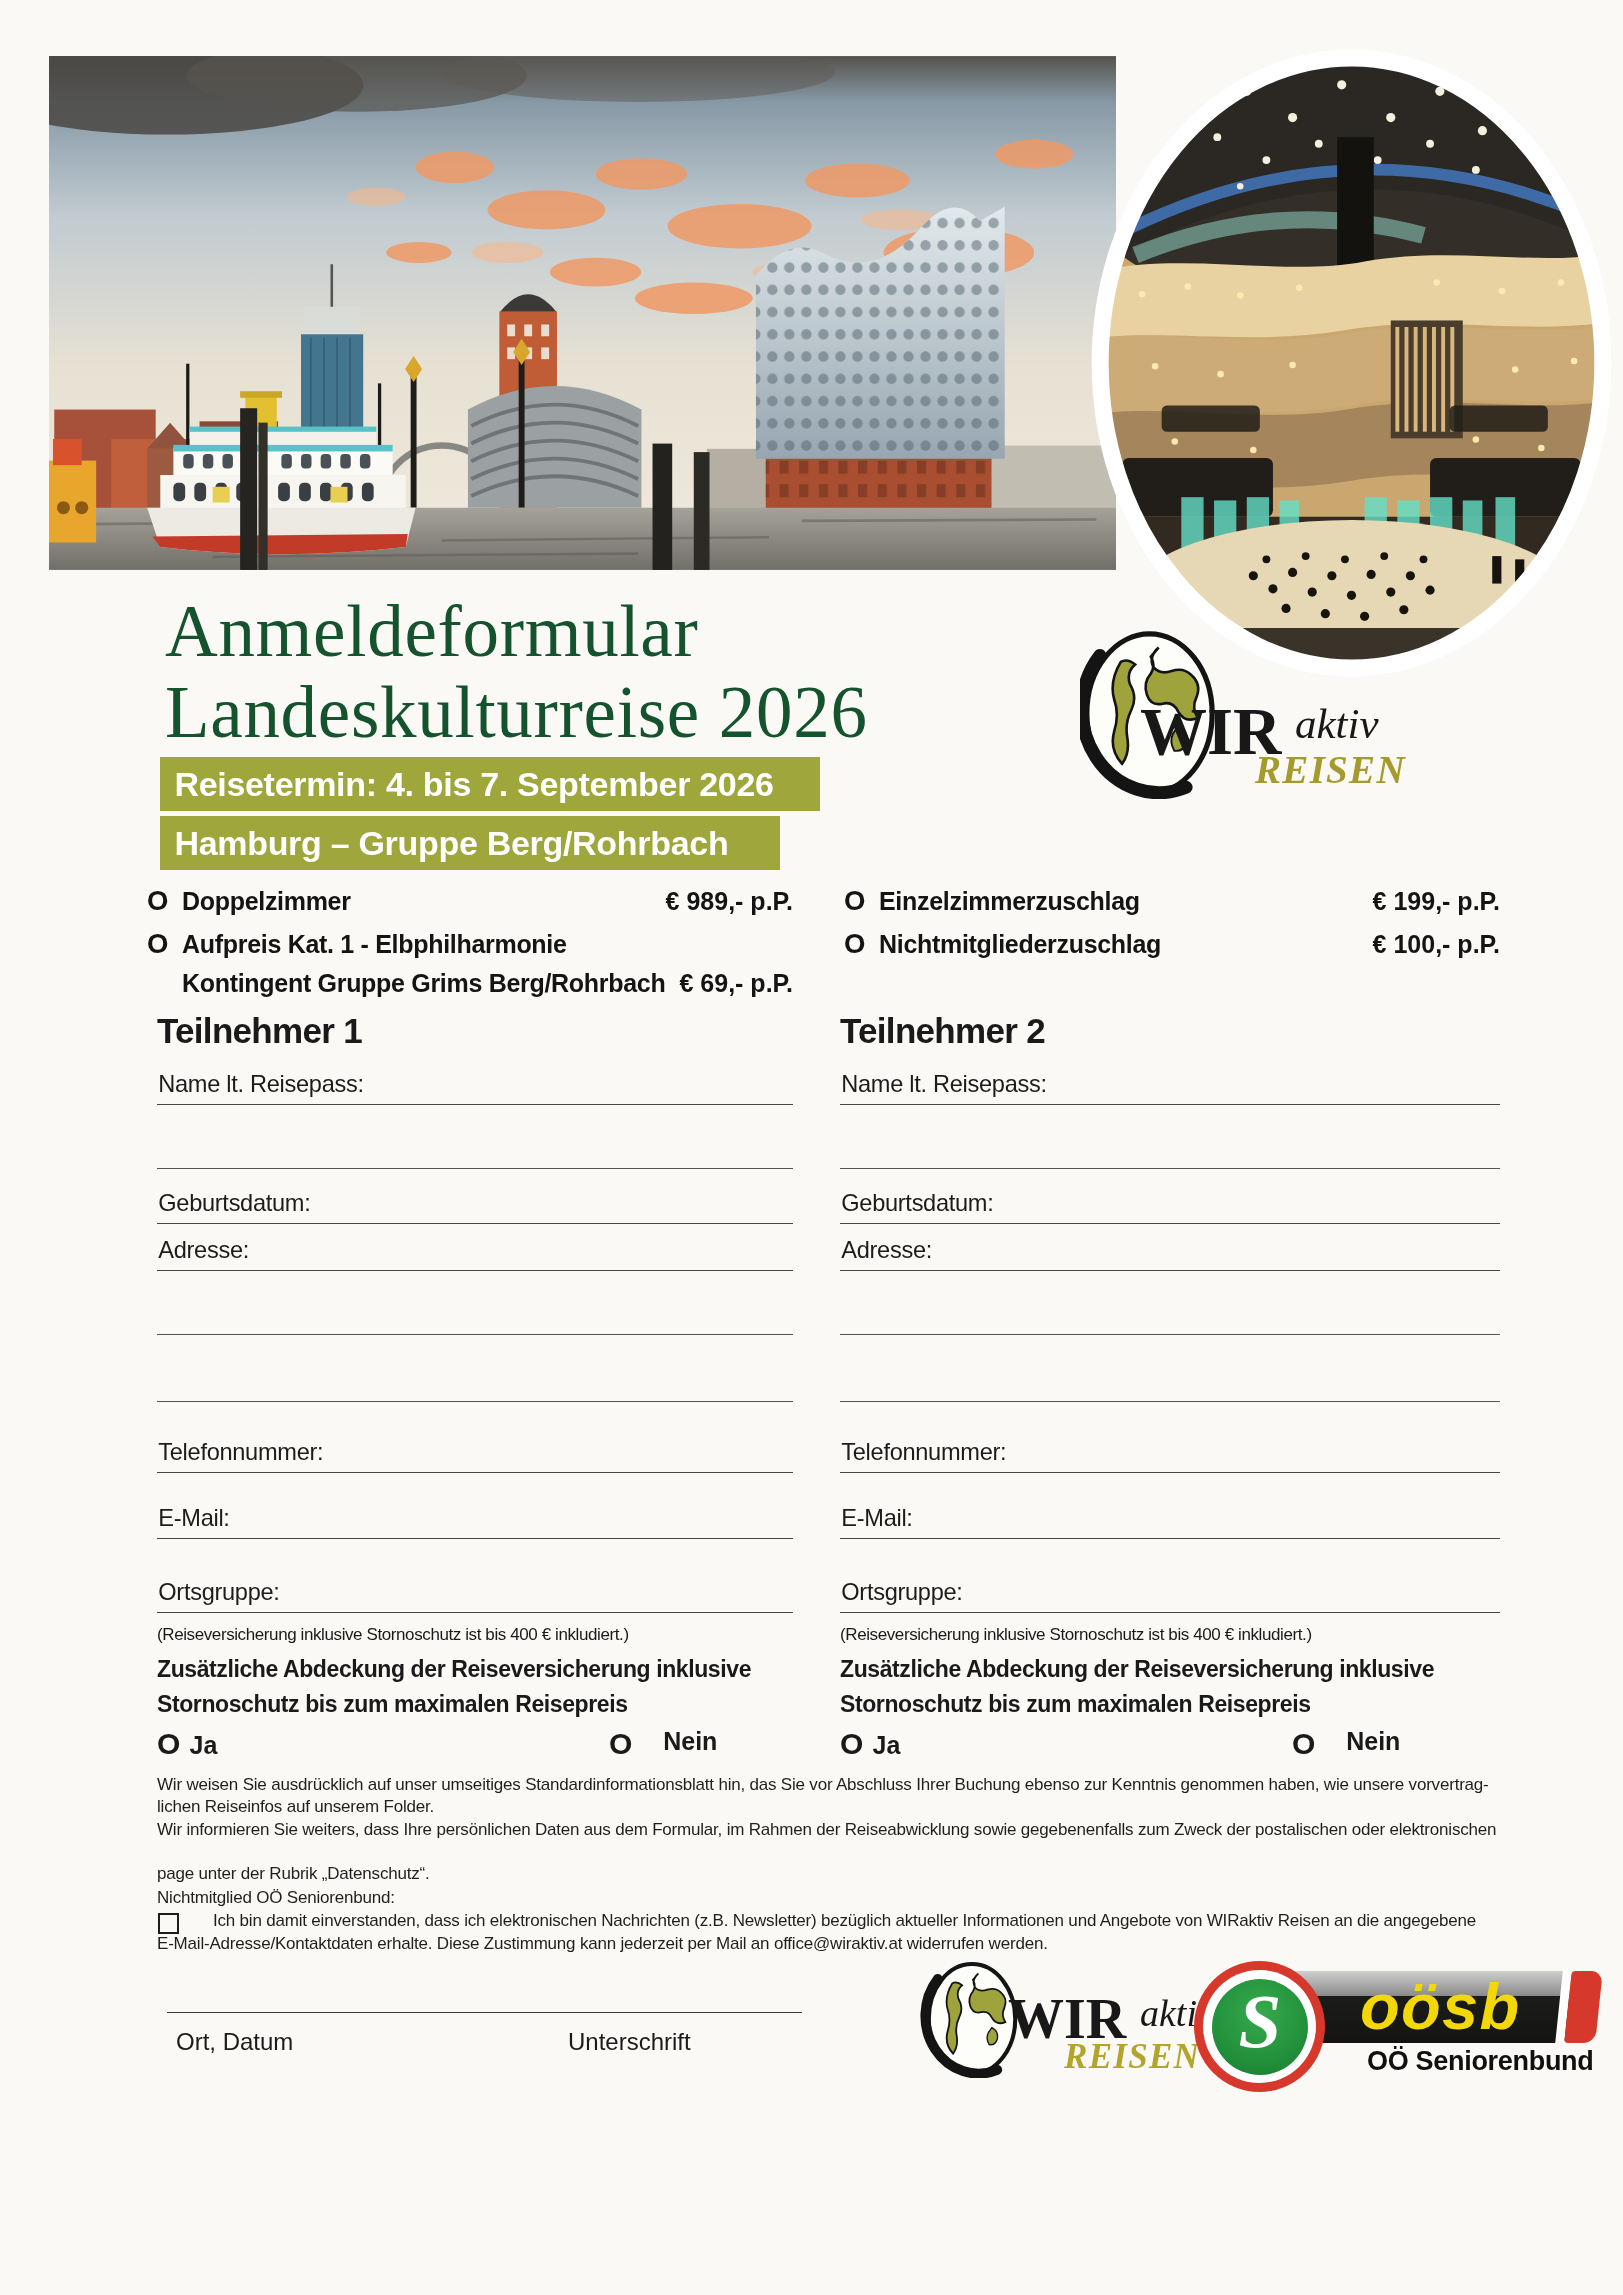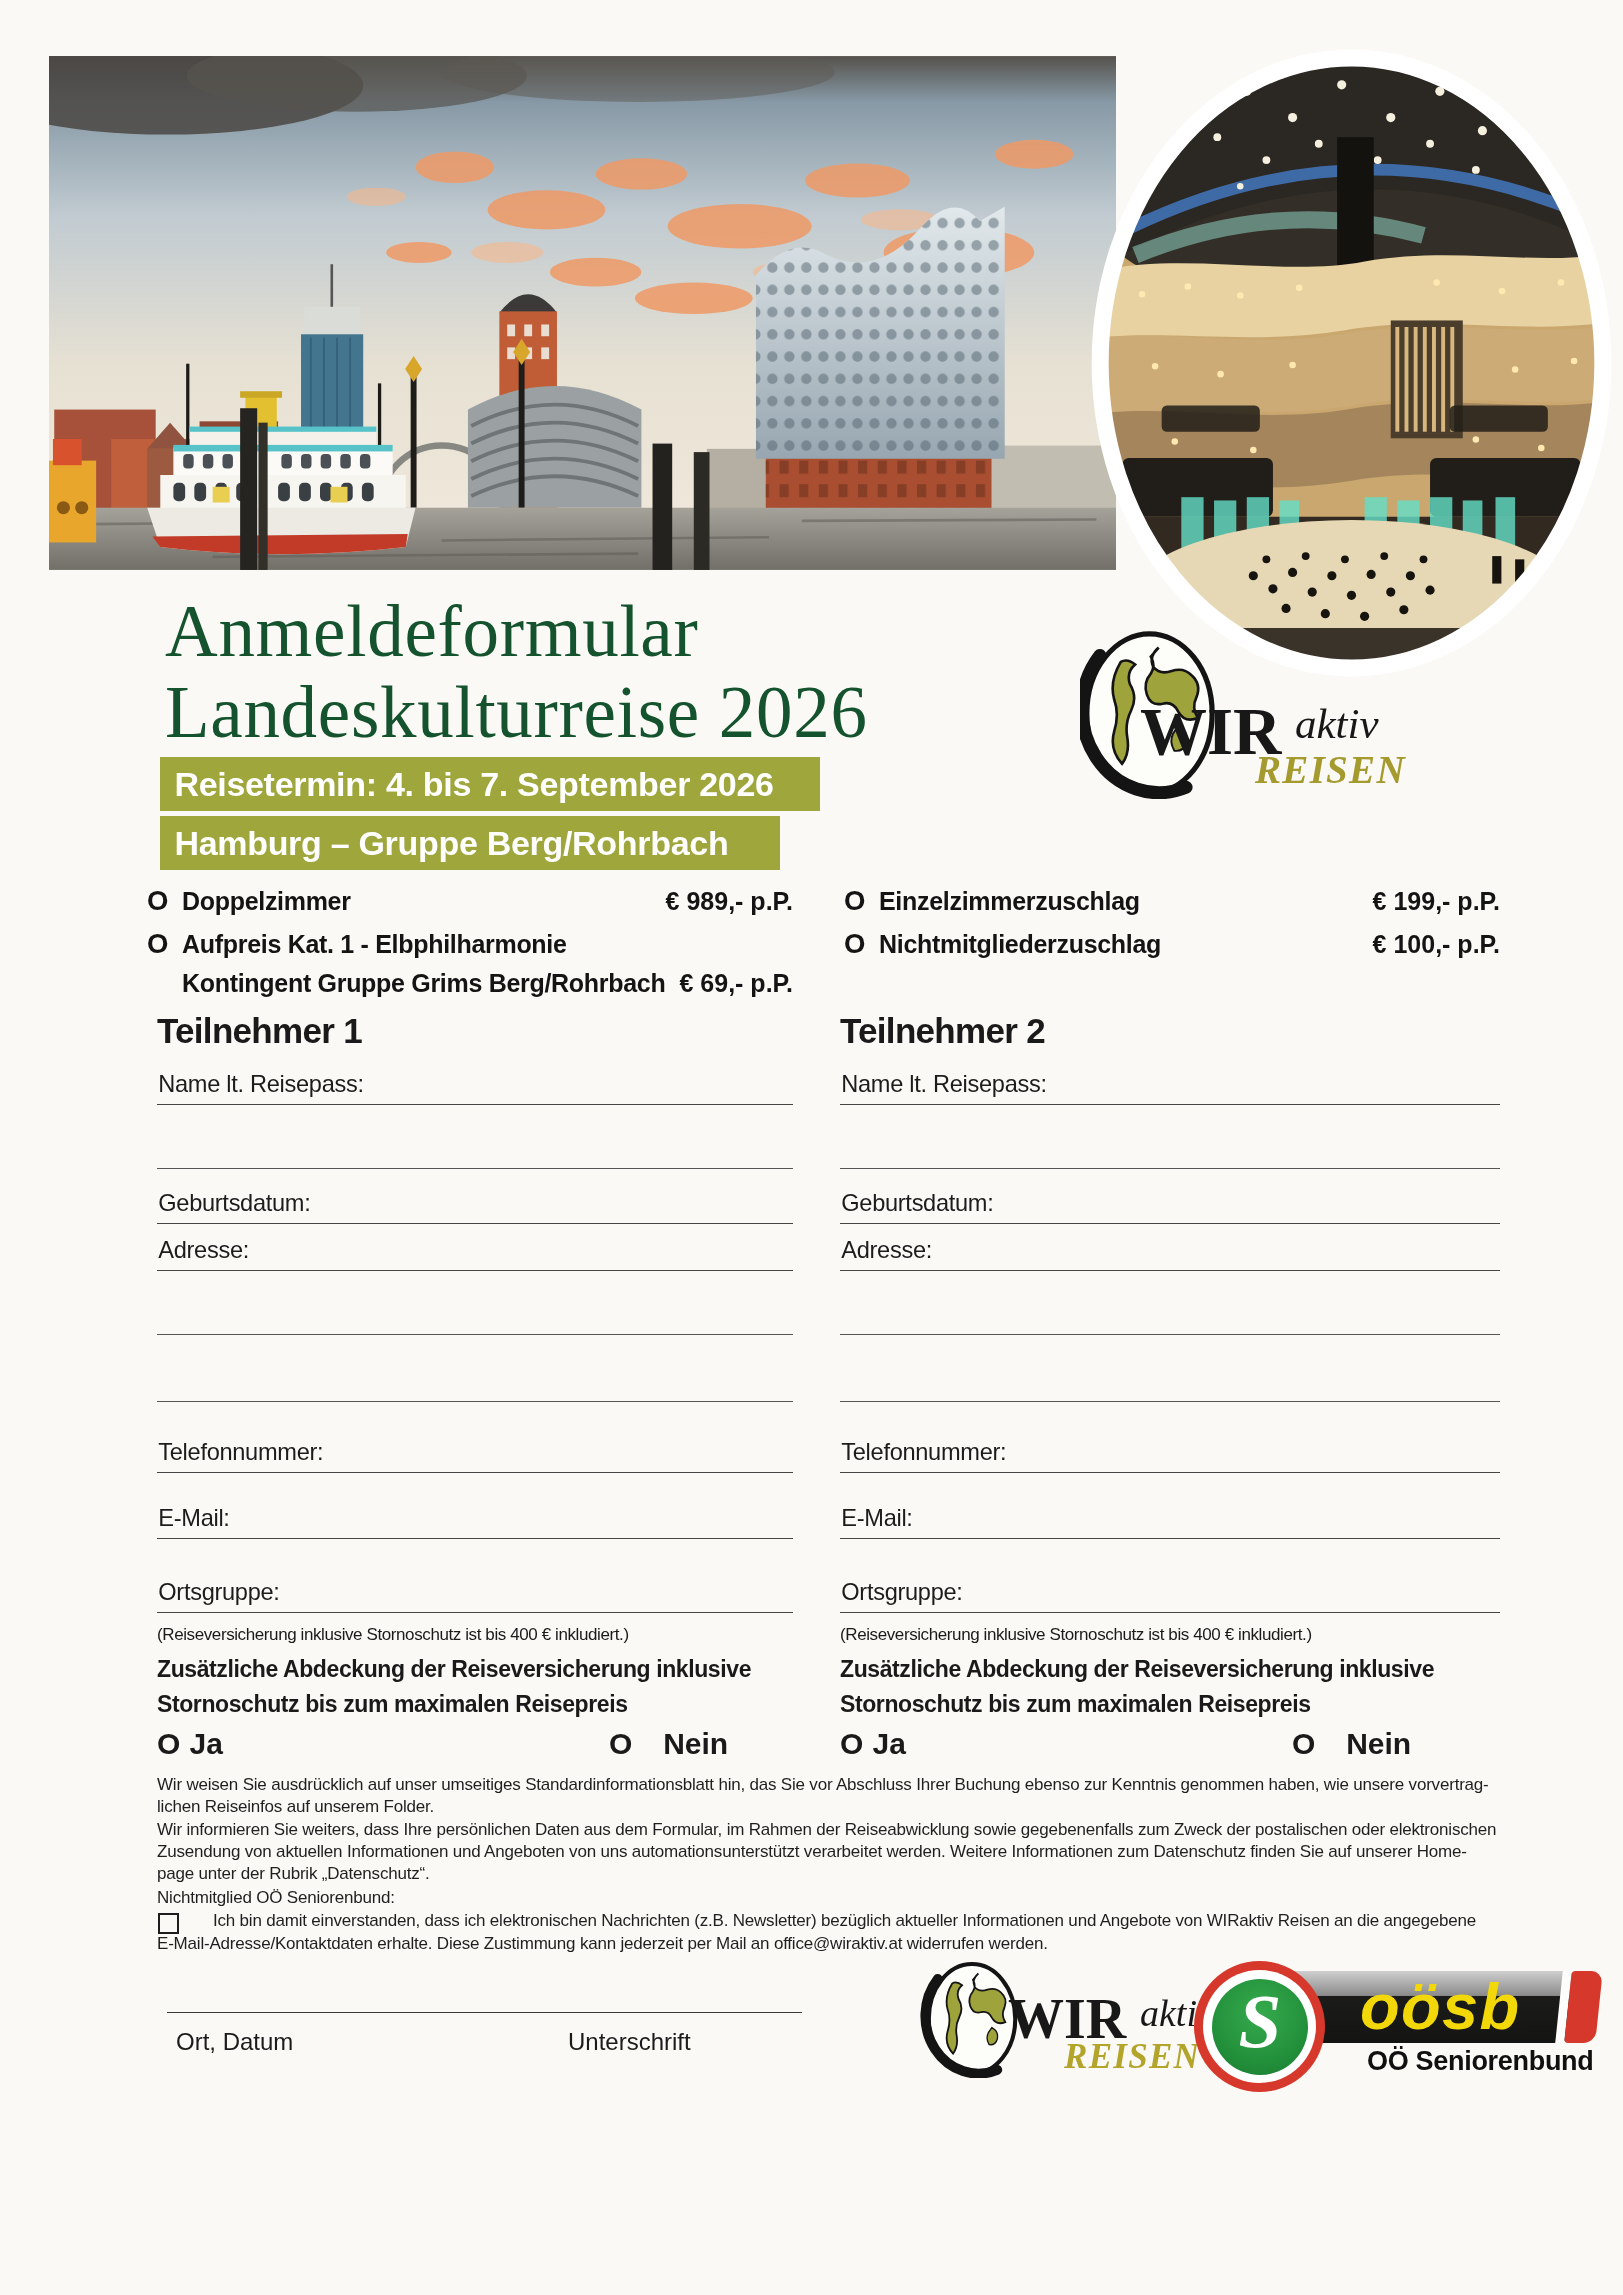--- a/index.html
+++ b/index.html
@@ -23,21 +23,21 @@
   .colL{left:157px;width:636px;}
   .colR{left:840px;width:660px;}
   .pheading{position:absolute;font-size:35px;font-weight:bold;letter-spacing:-0.7px;}
   .field{position:absolute;border-bottom:1.3px solid #454545;font-size:23.6px;color:#1c1c1c;
          padding:0 0 5.9px 1.3px;letter-spacing:-0.3px;white-space:nowrap;box-sizing:border-box;}
   .blankline{position:absolute;border-bottom:1.3px solid #555555;height:26px;box-sizing:border-box;}
   .insnote{position:absolute;font-size:17px;font-weight:normal;letter-spacing:-0.4px;white-space:nowrap;}
   .insline{position:absolute;font-size:23px;font-weight:bold;letter-spacing:-0.4px;white-space:nowrap;}
   .jn{position:absolute;font-weight:bold;}
   .jn-m{font-size:30px;}
-  .jn-t{font-size:30px;margin-left:9.2px;}
+  .jn-t{font-size:25px;margin-left:9.2px;}
   .legal{position:absolute;left:157px;font-size:17px;color:#1f1f1f;letter-spacing:-0.2px;white-space:nowrap;}
   .sigline{position:absolute;border-top:1.3px solid #3a3a3a;}
   .siglabel{position:absolute;font-size:24px;color:#1b1b1b;}
   
   .oosb-bar{position:absolute;left:1234px;top:1971px;width:338px;height:72px;border-radius:10.5px;
             transform:skewX(-6deg);
             background:linear-gradient(180deg,#cfcfcf 0%,#8b8b8b 34%,#1b1b19 35%,#141412 100%);}
   .oosb-gap{position:absolute;left:1559px;top:1971px;width:9.2px;height:72px;background:#fdfdfb;transform:skewX(-6deg);}
   .oosb-cap{position:absolute;left:1568px;top:1971px;width:31px;height:72px;background:#d6392c;
             border-radius:3.9px 11.8px 11.8px 3.9px;transform:skewX(-6deg);}
@@ -416,21 +416,20 @@
   <div class="insline colR" style="top:1691px;">Stornoschutz bis zum maximalen Reisepreis</div>
   <div class="jn colR" style="top:1727px;">
     <span class="jn-m">O</span><span class="jn-t">Ja</span>
     <span class="jn-m" style="position:absolute;left:452px;">O</span>
     <span class="jn-t" style="position:absolute;left:497px;">Nein</span>
   </div>
 
   <div class="legal" style="top:1775px;">Wir weisen Sie ausdrücklich auf unser umseitiges Standardinformationsblatt hin, das Sie vor Abschluss Ihrer Buchung ebenso zur Kenntnis genommen haben, wie unsere vorvertrag-</div>
   <div class="legal" style="top:1797px;">lichen Reiseinfos auf unserem Folder.</div>
   <div class="legal" style="top:1820px;">Wir informieren Sie weiters, dass Ihre persönlichen Daten aus dem Formular, im Rahmen der Reiseabwicklung sowie gegebenenfalls zum Zweck der postalischen oder elektronischen</div>
-  <div class="legal" style="top:1842px;">Zusendung von aktuellen Informationen und Angeboten von uns automationsunterstützt verarbeitet werden. Weitere Informationen zum Datenschutz finden Sie auf unserer Home-</div>
   <div class="legal" style="top:1864px;">page unter der Rubrik „Datenschutz“.</div>
   <div class="legal" style="top:1888px;">Nichtmitglied OÖ Seniorenbund:</div>
   <div class="abs" style="left:158px;top:1913px;width:17px;height:17px;border:2px solid #1d1d1d;"></div>
   <div class="legal" style="left:213px;top:1911px;">Ich bin damit einverstanden, dass ich elektronischen Nachrichten (z.B. Newsletter) bezüglich aktueller Informationen und Angebote von WIRaktiv Reisen an die angegebene</div>
   <div class="legal" style="top:1934px;">E-Mail-Adresse/Kontaktdaten erhalte. Diese Zustimmung kann jederzeit per Mail an office@wiraktiv.at widerrufen werden.</div>
 
   <div class="sigline" style="left:167px;top:2012px;width:635px;"></div>
   <div class="siglabel" style="left:168px;top:2028px;margin-left:8px;">Ort, Datum</div>
   <div class="siglabel" style="left:568px;top:2028px;">Unterschrift</div>
 

